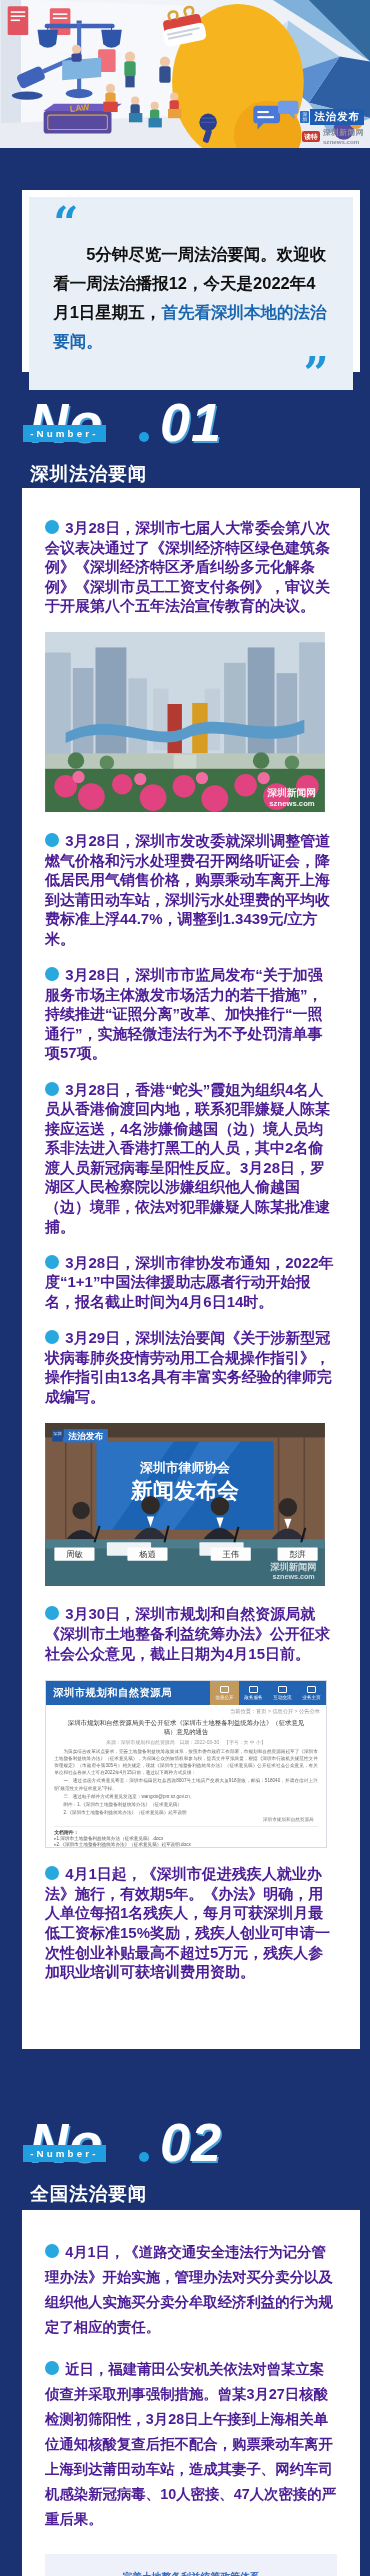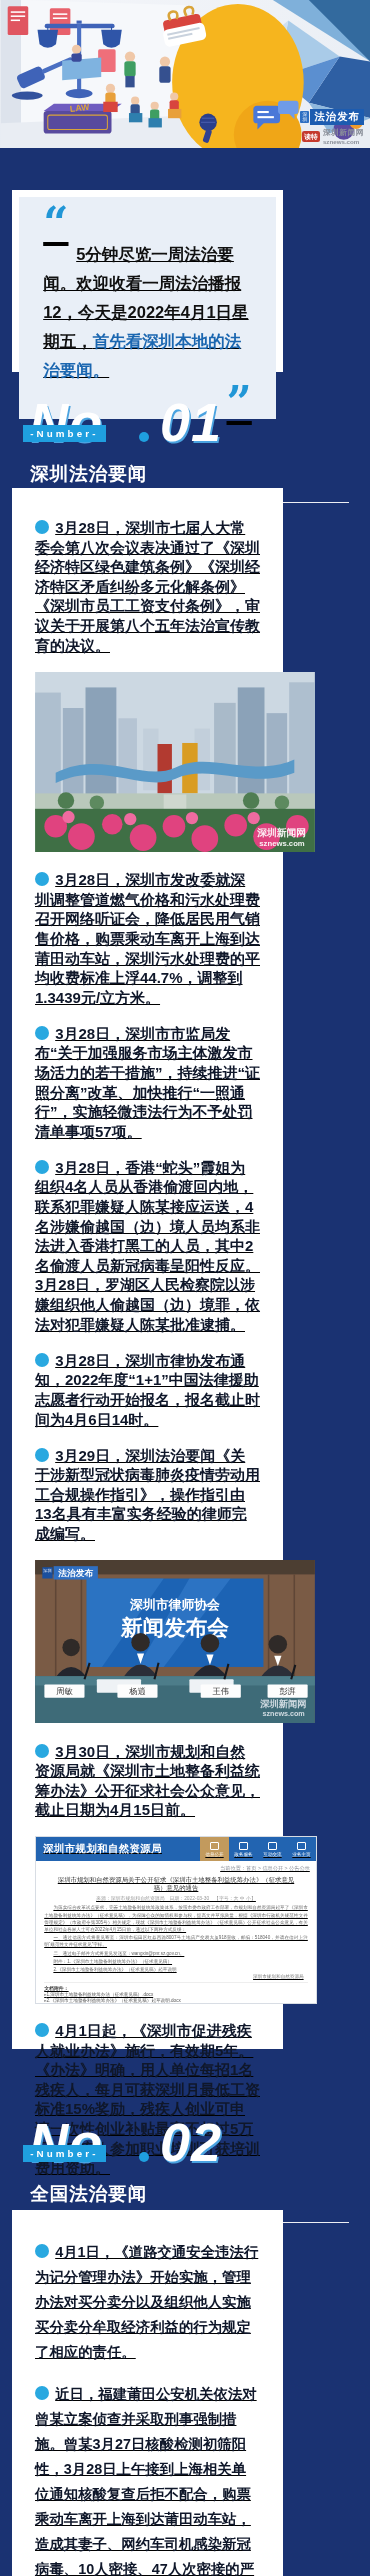--- a/index.html
+++ b/index.html
@@ -17,21 +17,21 @@
   .fz-row{display:flex;align-items:center;justify-content:flex-end;margin-bottom:3.1px;}
   .sz-tile{display:inline-block;background:#2e6fc2;color:#fff;font-size:4.6px;width:8.2px;line-height:5.2px;padding:1px 0.5px;text-align:center;border-radius:1px;margin-right:1px;}
   .fz-logo{display:inline-block;background:#1d5cb0;color:#fff;font-weight:700;font-size:10.3px;padding:1px 4.1px;letter-spacing:1px;}
   .dute-row{display:flex;align-items:center;justify-content:flex-end;}
   .dute{display:inline-block;background:#c53a2e;color:#fff;font-weight:700;font-size:6.7px;line-height:7.2px;width:15.5px;padding:1.5px 1px;border-radius:2.1px;margin-right:3.1px;text-align:center;}
   .sznews{color:#8a8f99;text-align:left;}
   .sznews .n1{font-size:7.7px;font-weight:700;letter-spacing:0.5px;}
   .sznews .n2{font-size:6.2px;font-weight:700;}
 
   
-  .card{position:absolute;left:12px;width:271px;background:#ffffff;text-decoration:underline;}
+  .card{position:absolute;left:22px;width:338px;background:#ffffff;}
   .quote-panel{position:relative;margin:7.2px;background:#e9eff7;padding:9.3px 24px 8.2px;}
   .q{display:block;color:#2196d6;font-family:"DejaVu Serif","Liberation Serif",serif;font-weight:900;line-height:.8;}
   .qo::before{content:"\201C";}
   .qc::before{content:"\201D";}
   .qo{font-size:44px;height:29px;}
   .qc{font-size:44px;height:26px;text-align:right;}
   .quote-text{margin:4.1px 0 0;font-size:16.5px;line-height:29px;color:#101010;font-weight:600;text-indent:2em;}
   .quote-text .blue{color:#1a66b0;}
 
   
@@ -41,21 +41,21 @@
   .no-word{left:7.2px;}
   .no-num{left:138px;}
   .no-badge{position:absolute;left:1px;top:30px;background:#1f9fdf;color:#fff;font-size:9.8px;letter-spacing:3.1px;padding:3.1px 7.2px;font-weight:600;}
   .no-dot{position:absolute;left:117px;top:37px;width:10.3px;height:10.3px;border-radius:50%;background:#1f9fdf;}
   .sec-title{margin:8.2px 0 0 8.2px;font-size:18.5px;font-weight:700;letter-spacing:1px;}
   .sec-bar{margin:7.2px 0 0 8.2px;width:86px;height:3.6px;background:#1f9fdf;}
   .sec-hair{margin:4.6px 0 0 0;width:327px;height:1px;background:rgba(255,255,255,.92);}
 
   
   .news{padding:30px 23px 10.3px;}
-  .news p.item{margin:0 0 16.5px;font-size:15px;line-height:19.6px;font-weight:600;color:#0f172a;}
+  .news p.item{margin:0 0 16.5px;font-size:15px;line-height:19.6px;font-weight:600;color:#4c1d95;}
   .card-c .news p.item{font-size:14.4px;line-height:25px;}
   .card-c .news p.i1{margin-bottom:17px;}
   .card-c .news p.i2{margin-bottom:22px;}
   .dot{display:inline-block;width:14px;height:14px;border-radius:50%;background:#29a8e0;margin-right:6.2px;vertical-align:-1px;}
   figure{margin:0 0 16.5px;}
 
   
   .notice{background:#eef1f9;padding:15.5px 14.4px 12.4px;margin:0 0 25px;}
   .notice .nt{color:#3a6bc0;font-size:9.8px;font-weight:700;text-align:center;line-height:14.4px;margin:0;}
   .notice hr{border:none;border-top:0.5px solid #b9c3d6;margin:9.3px 3.1px 7.2px;}

